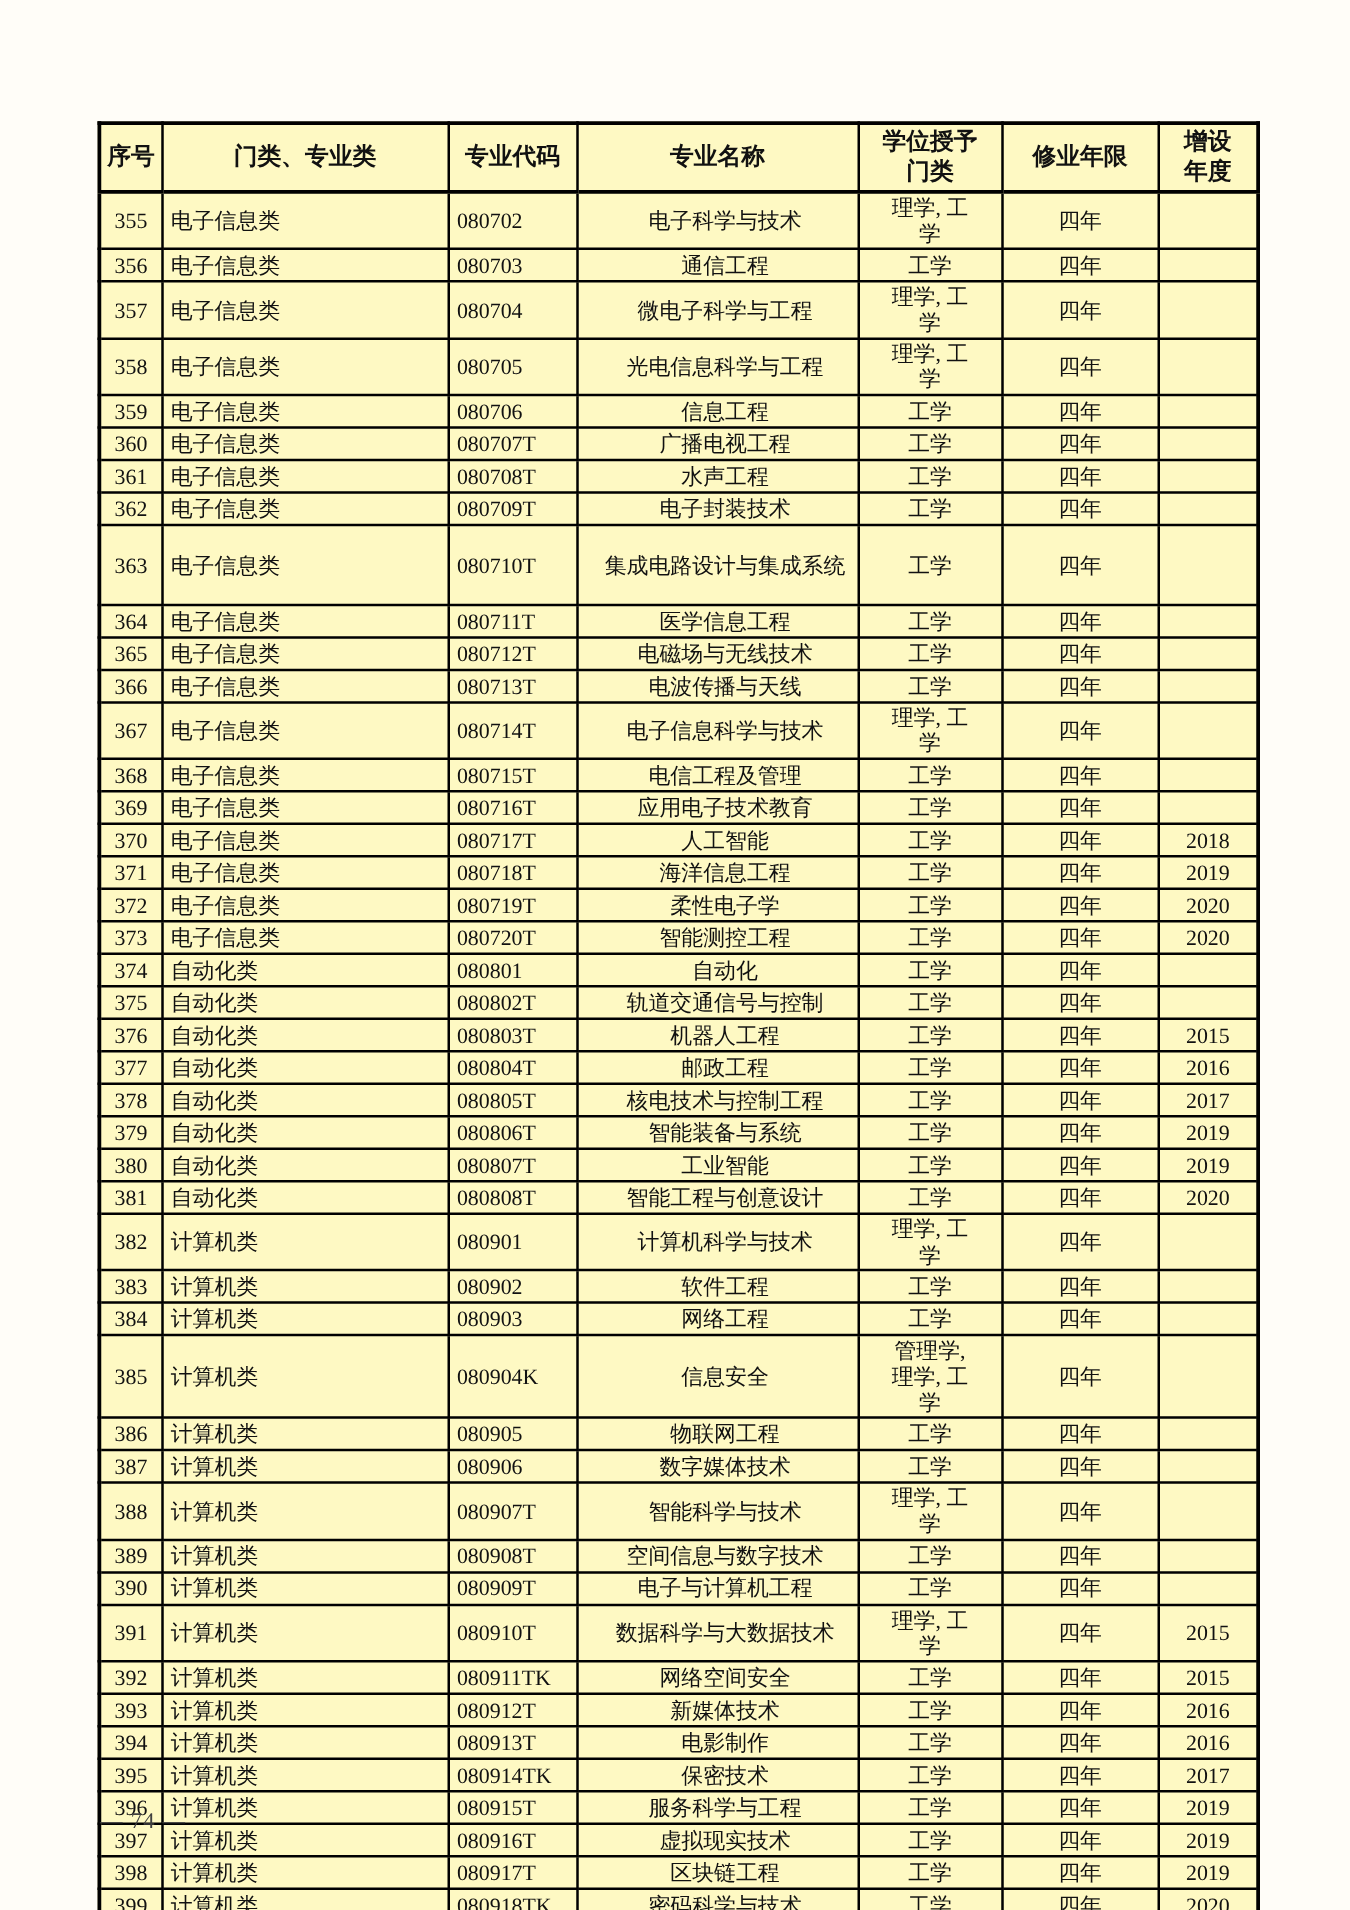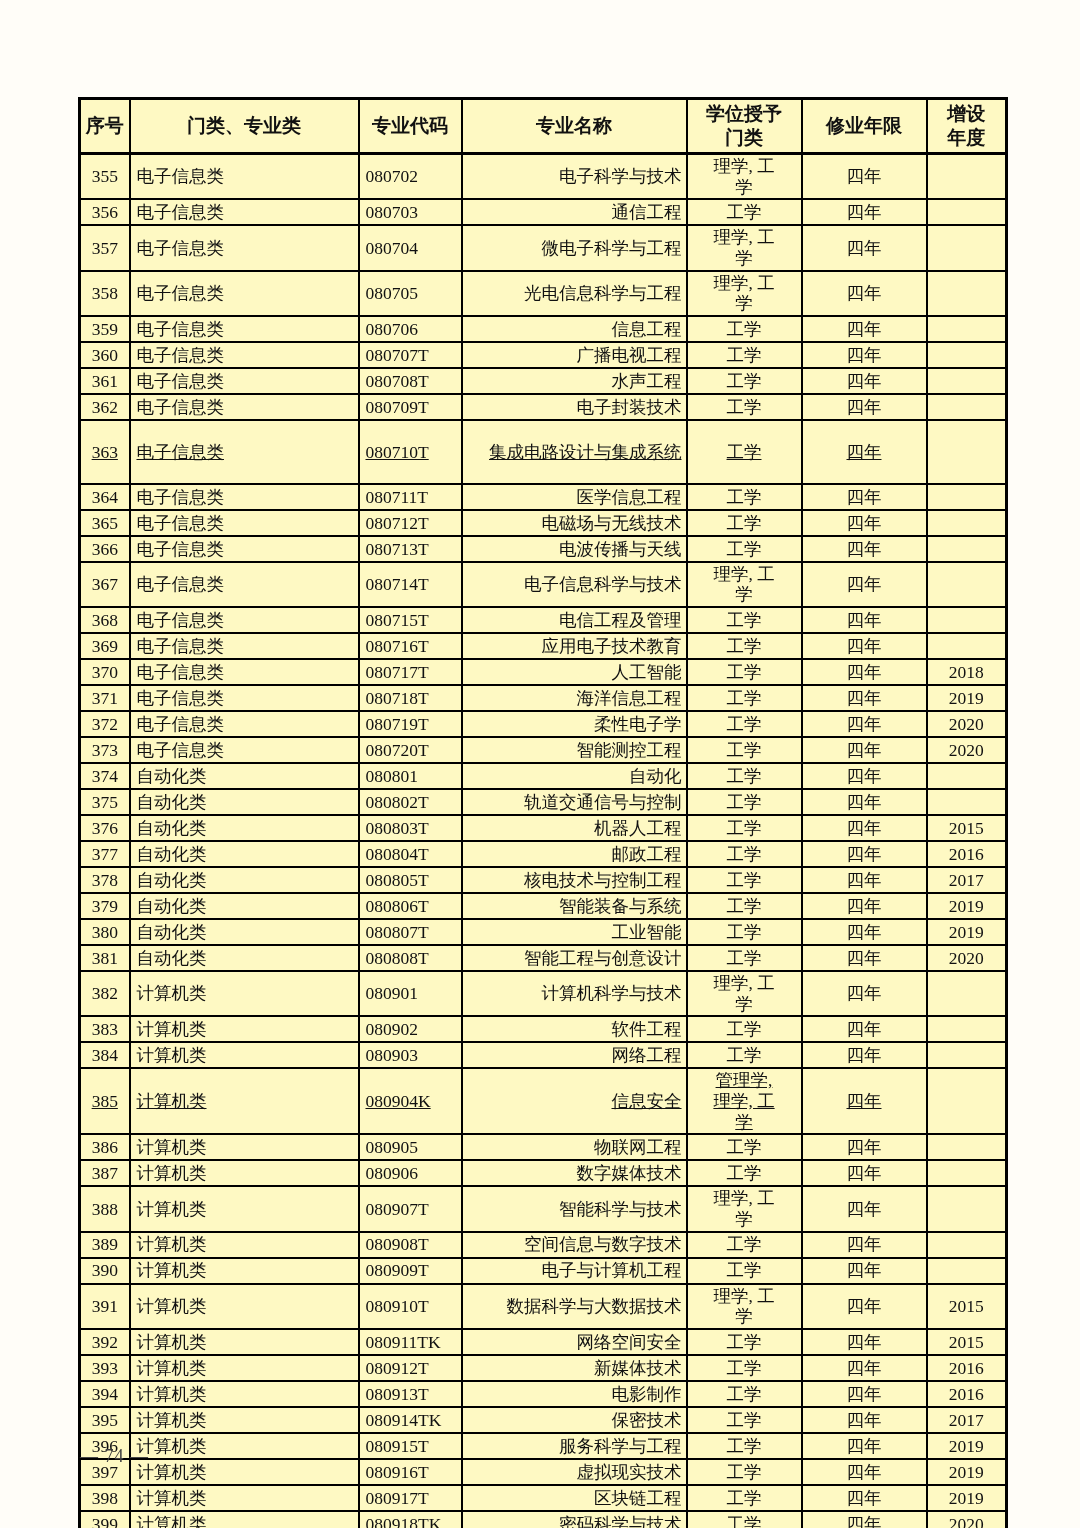--- a/index.html
+++ b/index.html
@@ -29,25 +29,25 @@
     white-space:pre-line;padding:0 2px;
     border-bottom:3px solid #000;
   }
   td{
     font-size:17.5px;line-height:1.18;height:22px;
     vertical-align:middle;padding:1px 4px;
   }
   td.col-index{text-align:center;padding:1px 1px;margin-top:44px;}
   td.col-category{text-align:left;padding-left:6px;}
   td.col-code{text-align:left;padding-left:6px;margin-top:23px;}
-  td.col-name{text-align:right;padding-left:16px;}
+  td.col-name{text-align:center;padding-left:16px;}
   td.col-degree{text-align:center;padding:1px 20px;}
   td.col-duration{text-align:center;}
   td.col-year_added{text-align:center;margin-top:30px;}
-  tr.tall td{height:60px;text-decoration:underline;}
+  tr.tall td{height:60px;}
   .footer{
     position:absolute;left:80px;top:1446px;
     font-size:18px;letter-spacing:1px;color:#404040;
   }
 </style>
 </head>
 <body>
 
 <div class="page">
 

